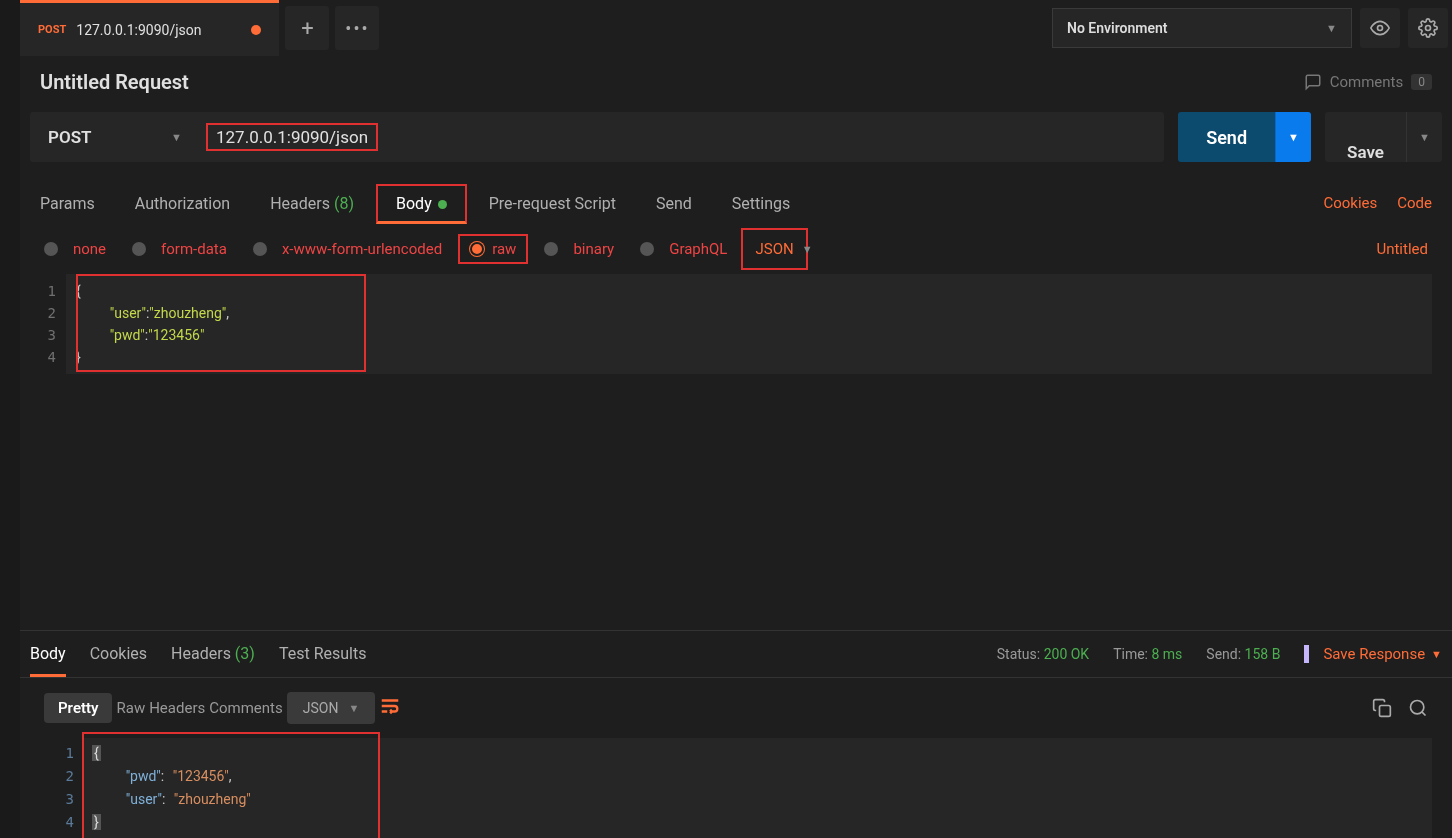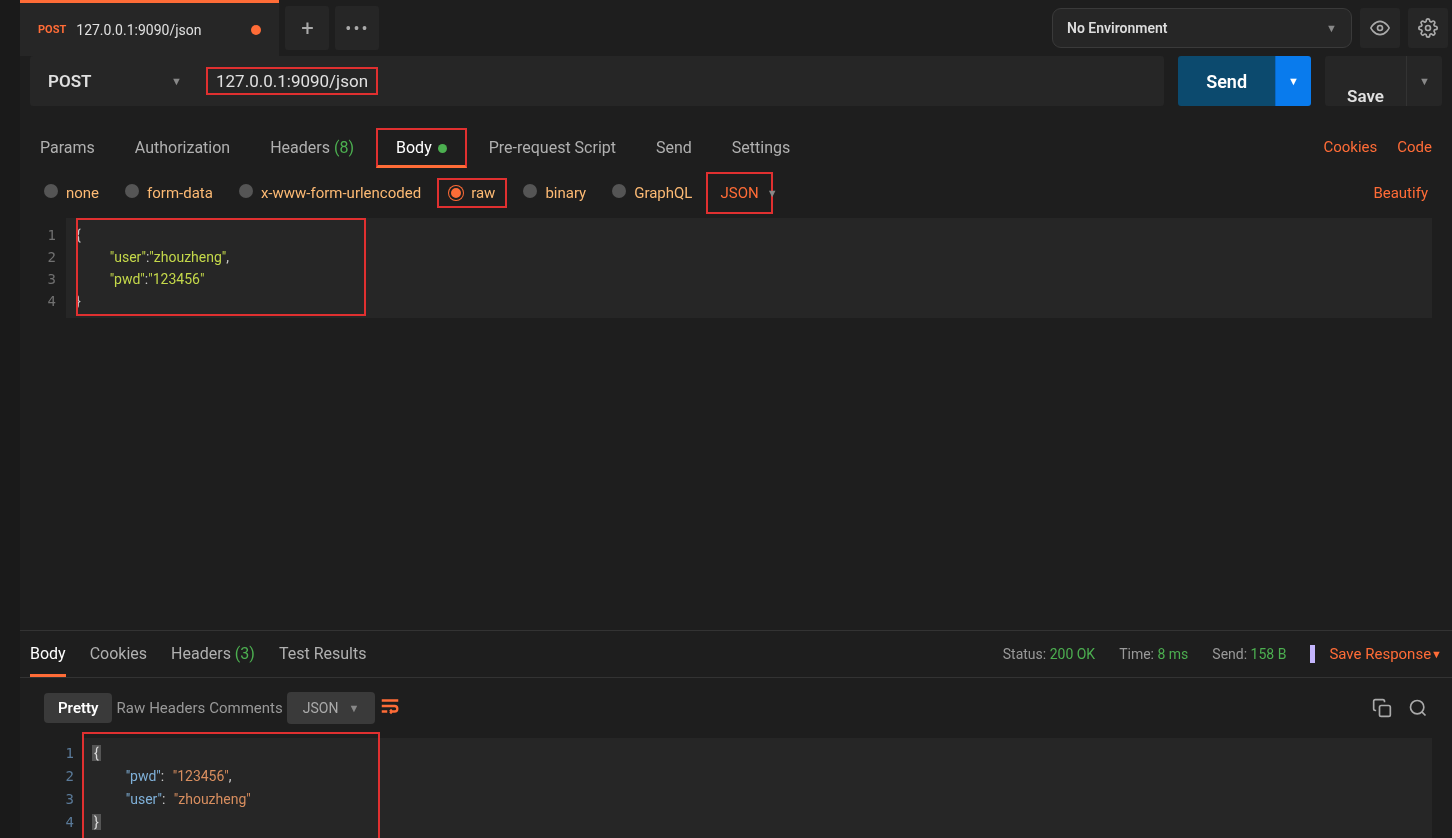--- a/index.html
+++ b/index.html
@@ -8,21 +8,21 @@
 .sidebar-left{width:20px;background:#1a1a1a;position:absolute;left:0;top:0;bottom:0}
 .main{margin-left:20px;height:100%;display:flex;flex-direction:column}
 .top-bar{display:flex;align-items:flex-start;height:56px;background:#1e1e1e}
 .tabs-area{display:flex;flex:1}
 .tab-active{background:#262626;border-top:3px solid #ff6c37;padding:0 18px;height:56px;display:flex;align-items:center;gap:10px;position:relative}
 .method-badge{color:#ff6c37;font-weight:700;font-size:11px}
 .tab-title{color:#e0e0e0;font-size:14px}
 .tab-dot{width:10px;height:10px;background:#ff6c37;border-radius:50%;margin-left:40px}
 .tab-btn{width:44px;height:44px;margin-top:6px;margin-left:6px;display:flex;align-items:center;justify-content:center;color:#aaa;font-size:22px;background:#262626;border-radius:3px}
 .env-area{display:flex;align-items:center;gap:8px;padding:8px 4px}
-.env-select{background:#262626;border:1px solid #3a3a3a;height:40px;width:300px;display:flex;align-items:center;justify-content:space-between;padding:0 14px;color:#ddd;font-weight:600;border-radius:9px}
+.env-select{background:#262626;border:1px solid #3a3a3a;height:40px;width:300px;display:flex;align-items:center;justify-content:space-between;padding:0 14px;color:#ddd;font-weight:600;border-radius:0}
 .env-btn{width:40px;height:40px;display:flex;align-items:center;justify-content:center;background:#262626;border-radius:3px}
 .title-row{display:flex;align-items:center;justify-content:space-between;padding:14px 20px 18px}
 .req-title{color:#e0e0e0;font-size:20px;font-weight:600}
 .comments{color:#777;display:flex;align-items:center;gap:8px;font-size:15px}
 .comments .count{background:#333;padding:1px 7px;border-radius:3px;font-size:12px;color:#888}
 .url-row{display:flex;gap:14px;padding:0 10px 20px}
 .method-select{background:#262626;width:170px;height:50px;display:flex;align-items:center;justify-content:space-between;padding:0 18px;color:#e0e0e0;font-weight:600;font-size:17px;border-radius:3px 0 0 3px}
 .url-input-wrap{flex:1;background:#262626;height:50px;display:flex;align-items:center;padding:0 14px;border-radius:0 3px 3px 0;margin-left:-14px}
 .url-input{color:#e0e0e0;font-size:17px}
 .red-box-url{border:2px solid #e03030;padding:2px 8px;margin-left:-8px}
@@ -32,21 +32,21 @@
 .save-dd{background:#262626;width:36px;height:50px;display:flex;align-items:center;justify-content:center;border-radius:0 3px 3px 0;border-left:1px solid #333}
 .req-tabs{display:flex;gap:40px;padding:0 20px;height:42px;align-items:center;position:relative}
 .req-tab{color:#b0b0b0;font-size:16px;cursor:pointer}
 .req-tab.active{color:#fff;position:relative}
 .req-tab .count{color:#4caf50}
 .body-dot{display:inline-block;width:9px;height:9px;background:#4caf50;border-radius:50%;margin-left:6px;vertical-align:middle}
 .red-box-body{border:2px solid #e03030;padding:8px 18px;margin:-8px -18px;border-bottom:3px solid #ff6c37}
 .req-tabs-right{margin-left:auto;display:flex;gap:20px}
 .orange-link{color:#ff6c37;font-size:15px}
 .body-types{display:flex;gap:26px;padding:14px 24px;align-items:center}
-.radio-item{display:flex;align-items:flex-start;gap:8px;font-size:15px;color:#fdba74}
+.radio-item{display:flex;align-items:center;gap:15px;font-size:15px;color:#ef4444}
 .radio{width:14px;height:14px;border-radius:50%;background:#555}
 .radio.checked{background:#ff6c37;box-shadow:inset 0 0 0 2px #1e1e1e,0 0 0 1px #ff6c37}
 .red-box-raw{border:2px solid #e03030;padding:4px 10px;margin:-4px -10px}
 .json-dd{color:#ff6c37;font-size:15px;display:flex;align-items:center;gap:6px}
 .red-box-json{border:2px solid #e03030;padding:10px 12px;margin:-10px -12px}
 .beautify{margin-left:auto;color:#ff6c37;font-size:15px}
 .editor{display:flex;position:relative}
 .gutter{width:46px;text-align:right;padding-right:10px;color:#707070;font-family:Menlo,Consolas,monospace;font-size:14px;line-height:22px;padding-top:6px}
 .code{font-family:Menlo,Consolas,monospace;font-size:14px;line-height:22px;padding:6px 10px;color:#ddd}
 .code.body-code{background:#262626}
@@ -56,21 +56,21 @@
 .red-box-editor{position:absolute;border:2px solid #e03030;left:56px;top:0;width:290px;height:98px}
 .spacer{flex:1}
 .resp-bar{display:flex;align-items:center;height:48px;border-top:1px solid #333;border-bottom:1px solid #333;padding:0 10px}
 .resp-tabs{display:flex;gap:24px}
 .resp-tab{color:#b0b0b0;font-size:16px}
 .resp-tab.active{color:#fff;border-bottom:3px solid #ff6c37;padding-bottom:11px;margin-bottom:-13px}
 .resp-tab .count{color:#4caf50}
 .resp-stats{margin-left:auto;display:flex;gap:24px;font-size:14px;align-items:center}
 .stat-label{color:#999}
 .stat-val{color:#4caf50}
-.save-resp{color:#ff6c37;font-size:15px;display:flex;align-items:center;padding-left:14px;border-left:5px solid #c4b5fd;height:100%}
+.save-resp{color:#ff6c37;font-size:15px;display:flex;align-items:center;gap:6px;padding-left:14px;border-left:5px solid #c4b5fd;height:100%}
 .view-bar{display:flex;align-items:center;gap:4px;padding:14px 24px}
 .view-tab{color:#999;font-size:15px}
 .view-tab.active{background:#3a3a3a;color:#fff;padding:6px 14px;border-radius:4px;font-weight:600}
 .json-sel{background:#3a3a3a;padding:8px 16px;border-radius:4px;display:flex;align-items:center;gap:10px;color:#aaa}
 .wrap-icon{color:#ff6c37;font-size:20px}
 .view-icons-right{margin-left:auto;display:flex;gap:16px}
 .resp-editor{display:flex;padding-left:26px;position:relative}
 .resp-gutter{width:36px;text-align:right;padding-right:8px;color:#5a7a99;font-family:Menlo,Consolas,monospace;font-size:14px;line-height:23px;padding-top:4px}
 .resp-code{font-family:Menlo,Consolas,monospace;font-size:14px;line-height:23px;padding:4px 10px;color:#ddd;background:#262626;flex:1;margin-right:20px}
 .resp-key{color:#7fb0d8}
@@ -113,20 +113,30 @@
         </div>
         <div class="env-btn">
           <svg width="20" height="20" viewBox="0 0 24 24" fill="none" stroke="#aaa" stroke-width="2">
               <circle cx="12" cy="12" r="3"></circle>
               <path d="M19.4 15a1.65 1.65 0 00.33 1.82l.06.06a2 2 0 01-2.83 2.83l-.06-.06a1.65 1.65 0 00-1.82-.33 1.65 1.65 0 00-1 1.51V21a2 2 0 01-4 0v-.09a1.65 1.65 0 00-1-1.51 1.65 1.65 0 00-1.82.33l-.06.06a2 2 0 01-2.83-2.83l.06-.06a1.65 1.65 0 00.33-1.82 1.65 1.65 0 00-1.51-1H3a2 2 0 010-4h.09a1.65 1.65 0 001.51-1 1.65 1.65 0 00-.33-1.82l-.06-.06a2 2 0 012.83-2.83l.06.06a1.65 1.65 0 001.82.33h0a1.65 1.65 0 001-1.51V3a2 2 0 014 0v.09a1.65 1.65 0 001 1.51 1.65 1.65 0 001.82-.33l.06-.06a2 2 0 012.83 2.83l-.06.06a1.65 1.65 0 00-.33 1.82v0a1.65 1.65 0 001.51 1H21a2 2 0 010 4h-.09a1.65 1.65 0 00-1.51 1z"></path>
             </svg>
         </div>
       </div>
     </div>
 
+    <div class="title-row">
+      <div class="req-title">Untitled Request</div>
+      <div class="comments">
+        <svg width="18" height="18" viewBox="0 0 24 24" fill="none" stroke="#777" stroke-width="2">
+            <path d="M21 15a2 2 0 01-2 2H7l-4 4V5a2 2 0 012-2h14a2 2 0 012 2z"></path>
+          </svg>
+        <span>Comments</span>
+        <span class="count">0</span>
+      </div>
+    </div>
 
     <div class="url-row">
       <div class="method-select">
         <span>POST</span>
         <span class="caret">▼</span>
       </div>
       <div class="url-input-wrap">
         <span class="red-box-url"><span class="url-input">127.0.0.1:9090/json</span></span>
       </div>
       <div style="display:flex">
@@ -185,21 +195,21 @@
           <span>binary</span>
         </div>
       <div class="radio-item">
           <span class="radio"></span>
           <span>GraphQL</span>
         </div>
       <div class="json-dd">
           <span class="red-box-json"><span>JSON</span></span>
           <span class="caret">▼</span>
         </div>
-      <span class="beautify">Beautify</span>
+      <span class="beautify">Untitled</span>
     </div>
 
     <div class="editor">
       <div class="gutter">1<br>2<br>3<br>4</div>
       <div class="code body-code" style="flex:1;margin-right:20px">
         <span class="tok-punc">{</span><br>
         &nbsp;&nbsp;&nbsp;&nbsp;<span class="tok-key">"user"</span><span class="tok-punc">:</span><span class="tok-str">"zhouzheng"</span><span class="tok-punc">,</span><br>
         &nbsp;&nbsp;&nbsp;&nbsp;<span class="tok-key">"pwd"</span><span class="tok-punc">:</span><span class="tok-str">"123456"</span><br>
         <span class="tok-punc">}</span>
       </div>

